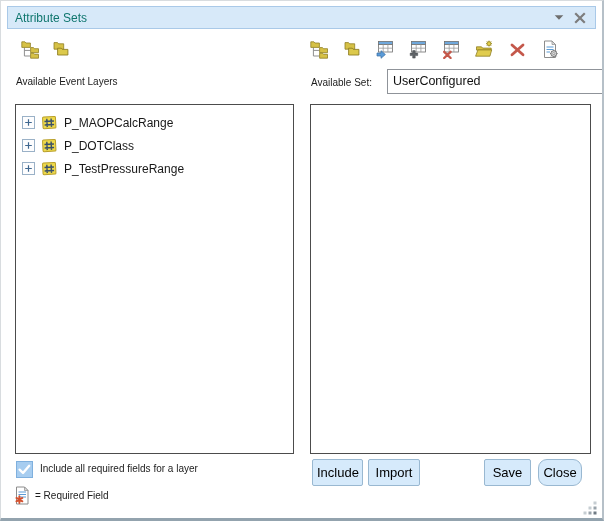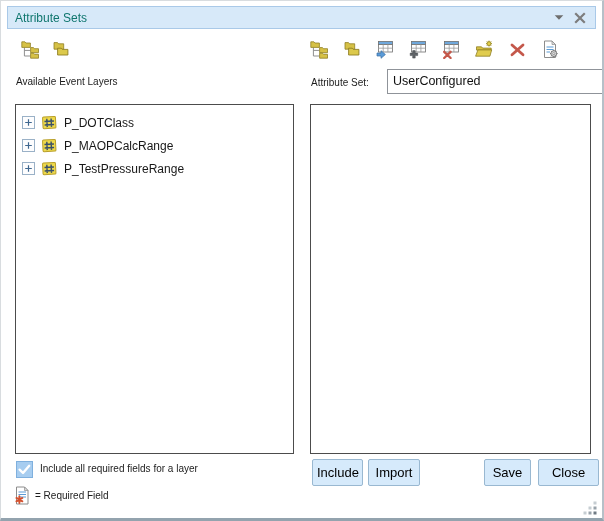--- a/index.html
+++ b/index.html
@@ -37,21 +37,21 @@
   .checkbox{position:absolute;left:15px;top:460px;width:17px;height:17px;cursor:pointer;}
   .cb-label{left:39px;top:462px;}
   .legend-icon{position:absolute;left:13px;top:485px;}
   .legend-label{left:34px;top:489px;}
   .btn{position:absolute;top:458px;height:27px;background:#d6eafb;
     border:1px solid #99b8d1;border-radius:2px;font-family:inherit;
     font-size:13px;color:#000;box-sizing:border-box;cursor:pointer;padding:0 4px;}
   .btn-export{left:311px;width:51px;}
   .btn-import{left:367px;width:52px;}
   .btn-save{left:483px;width:47px;}
-  .btn-close{left:537px;width:61px;}
+  .btn-close{left:537px;width:44px;border-radius:9px;}
   .grip{position:absolute;right:5px;bottom:3px;}
 </style>
 </head>
 <body>
 
 <div class="dialog">
 
   <div class="titlebar">
     <div class="titlebar-title">Attribute Sets</div>
     <div class="tb-controls">
@@ -139,21 +139,21 @@
         <path d="M11,1 l3.5,3.5 h-3.5 z" fill="#dcdcdc" stroke="#8c8c8c" stroke-width="0.7"></path>
         <path d="M5.5,7 H12.5 M5.5,9.5 H12.5 M5.5,12 H9" stroke="#5b9bd5" stroke-width="1.1" fill="none"></path>
         <circle cx="12.8" cy="13.6" r="3" fill="#cfcfcf" stroke="#737373" stroke-width="0.8"></circle>
         <path d="M12.8,9.8 V11 M12.8,16.2 V17.4 M9,13.6 H10.2 M15.4,13.6 H16.6 M10.1,10.9 L11,11.8 M14.6,15.4 L15.5,16.3 M15.5,10.9 L14.6,11.8 M11,15.4 L10.1,16.3" stroke="#737373" stroke-width="1" fill="none"></path>
         <circle cx="12.8" cy="13.6" r="1" fill="#ffffff" stroke="#737373" stroke-width="0.6"></circle>
       </svg>
     </span>
   </div>
 
   <div class="flabel lbl-layers">Available Event Layers</div>
-  <div class="flabel lbl-attrset">Attribute Set:</div>
+  <div class="flabel lbl-attrset">Available Set:</div>
 
   <div class="combo">
     <div class="combo-value">UserConfigured</div>
     <div class="combo-btn">
       <svg width="9" height="6" viewBox="0 0 9 6">
         <path d="M0.5,0.8 h8 l-4,4.6 z" fill="#7b9cbc"></path>
       </svg>
     </div>
   </div>
 
@@ -164,36 +164,36 @@
           <rect x="0.5" y="0.5" width="12" height="12" fill="#fdfdfe" stroke="#9ab1c7" stroke-width="1"></rect>
           <path d="M3.2,6.5 H9.8 M6.5,3.2 V9.8" stroke="#3f678f" stroke-width="1.2" fill="none"></path>
         </svg>
       </span>
       <svg width="17" height="17" viewBox="0 0 17 17">
         <g transform="rotate(-3 8.5 8.5)">
           <rect x="1.8" y="2.8" width="12.9" height="11.6" rx="1" fill="#eed94b" stroke="#b89f2a" stroke-width="1"></rect>
           <path d="M6,4.6 V13 M10.3,4.6 V13 M3.5,7.2 H13 M3.5,10.7 H13" stroke="#39506b" stroke-width="1.4" fill="none"></path>
         </g>
       </svg>
-      <span class="tree-label">P_DOTClass</span>
+      <span class="tree-label">P_MAOPCalcRange</span>
     </div>
     <div class="tree-row">
       <span class="expander">
         <svg width="13" height="13" viewBox="0 0 13 13">
           <rect x="0.5" y="0.5" width="12" height="12" fill="#fdfdfe" stroke="#9ab1c7" stroke-width="1"></rect>
           <path d="M3.2,6.5 H9.8 M6.5,3.2 V9.8" stroke="#3f678f" stroke-width="1.2" fill="none"></path>
         </svg>
       </span>
       <svg width="17" height="17" viewBox="0 0 17 17">
         <g transform="rotate(-3 8.5 8.5)">
           <rect x="1.8" y="2.8" width="12.9" height="11.6" rx="1" fill="#eed94b" stroke="#b89f2a" stroke-width="1"></rect>
           <path d="M6,4.6 V13 M10.3,4.6 V13 M3.5,7.2 H13 M3.5,10.7 H13" stroke="#39506b" stroke-width="1.4" fill="none"></path>
         </g>
       </svg>
-      <span class="tree-label">P_MAOPCalcRange</span>
+      <span class="tree-label">P_DOTClass</span>
     </div>
     <div class="tree-row">
       <span class="expander">
         <svg width="13" height="13" viewBox="0 0 13 13">
           <rect x="0.5" y="0.5" width="12" height="12" fill="#fdfdfe" stroke="#9ab1c7" stroke-width="1"></rect>
           <path d="M3.2,6.5 H9.8 M6.5,3.2 V9.8" stroke="#3f678f" stroke-width="1.2" fill="none"></path>
         </svg>
       </span>
       <svg width="17" height="17" viewBox="0 0 17 17">
         <g transform="rotate(-3 8.5 8.5)">

